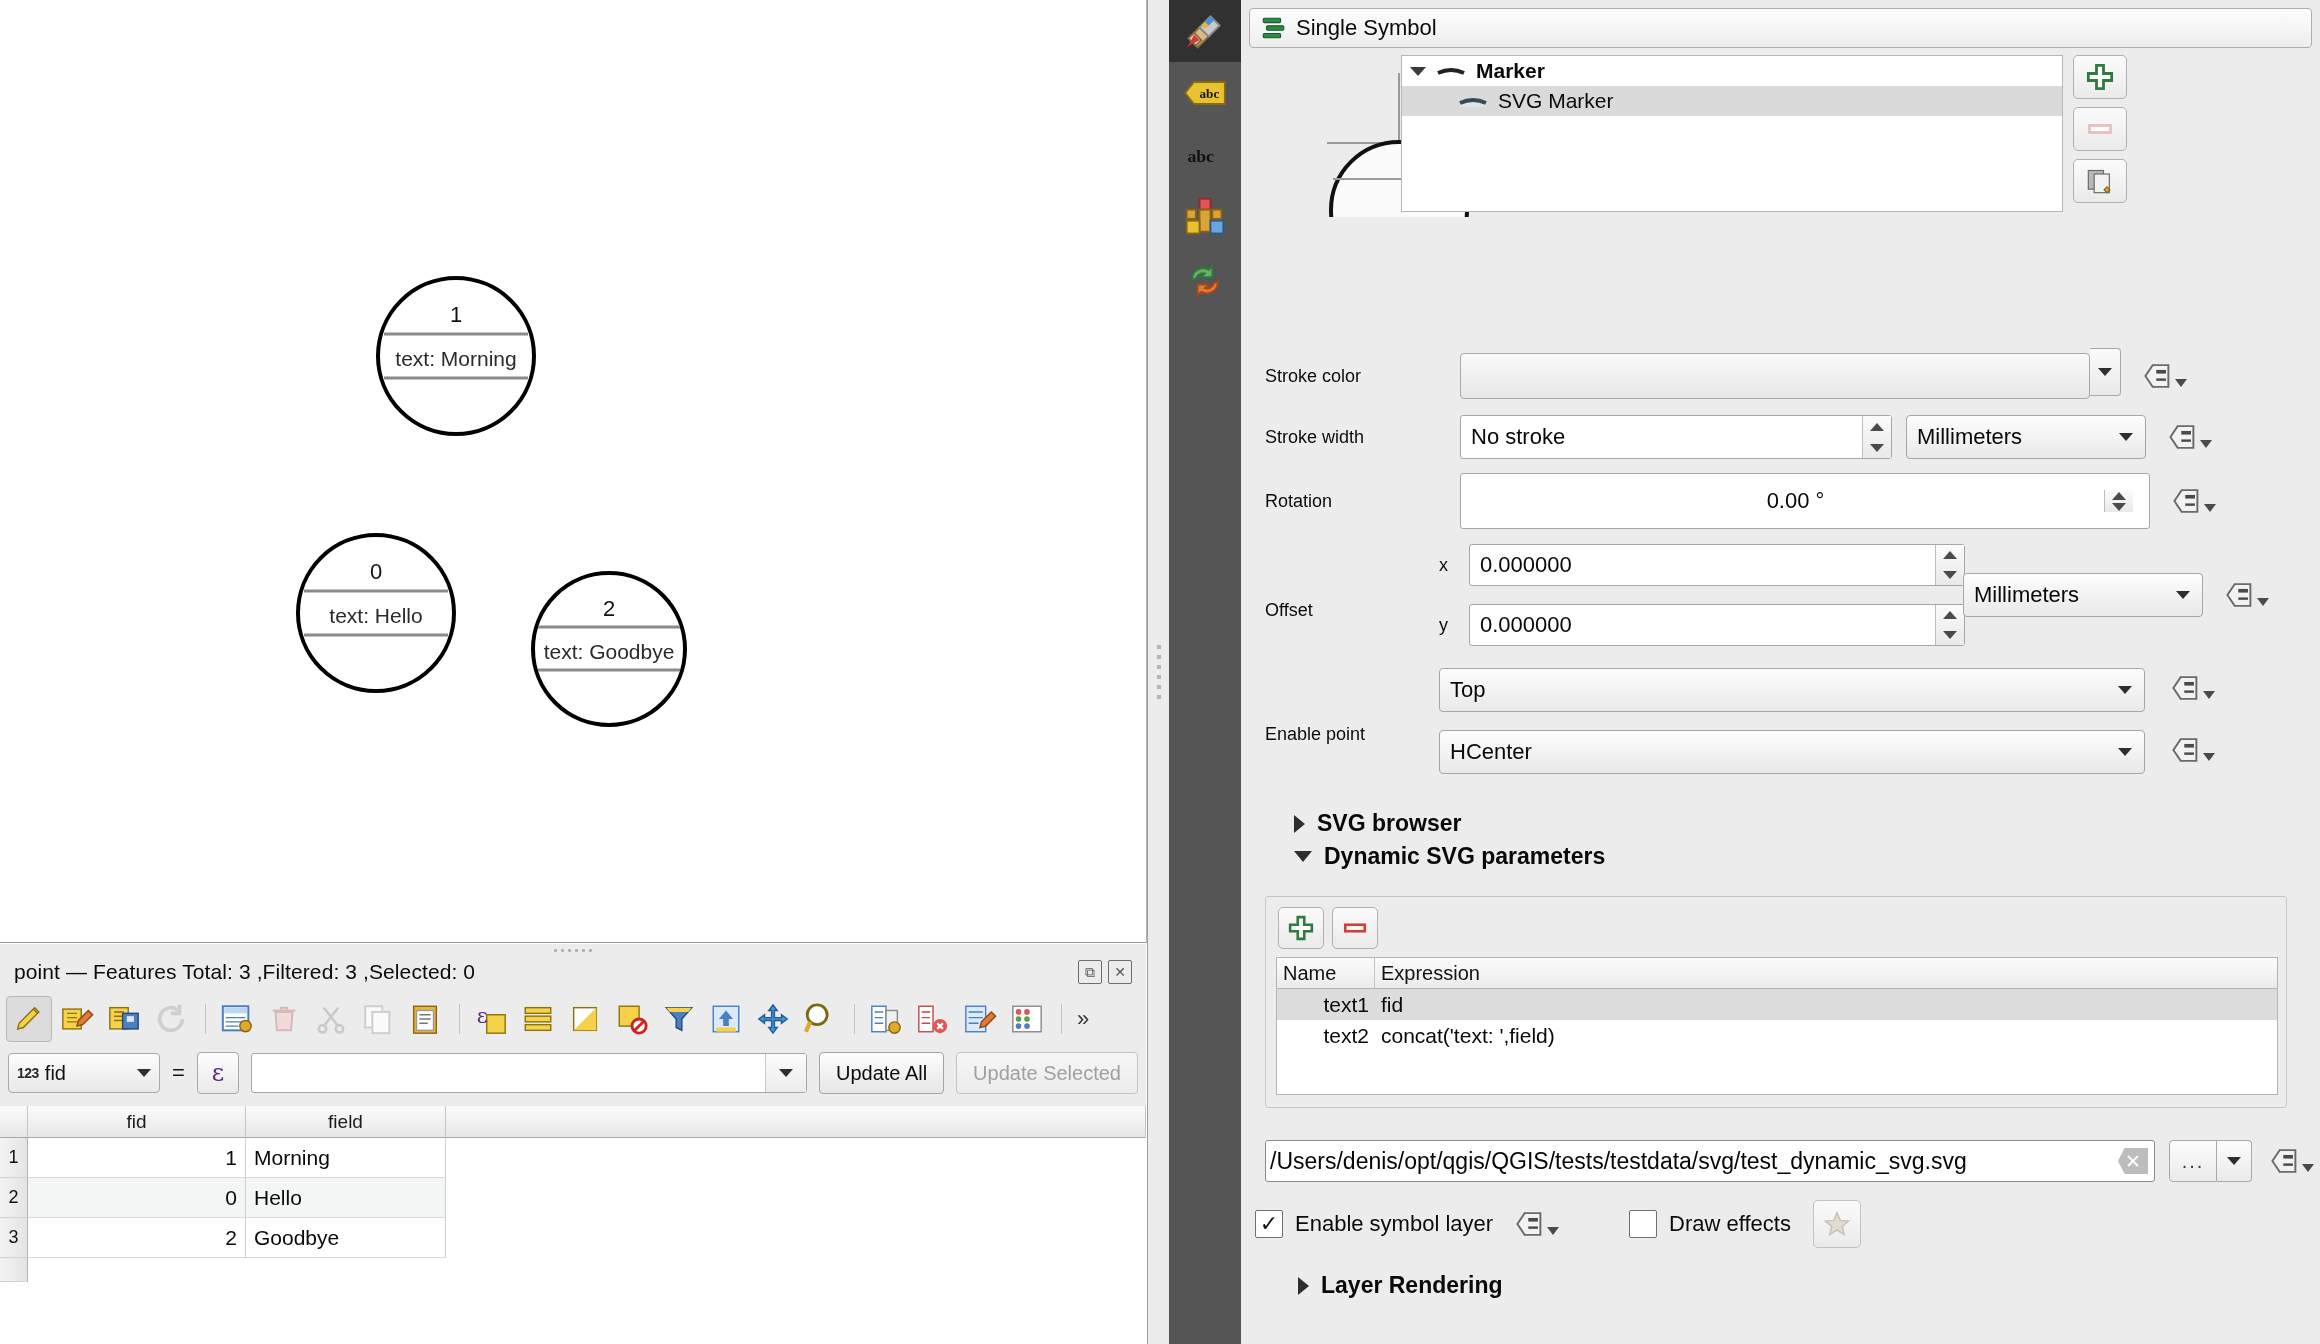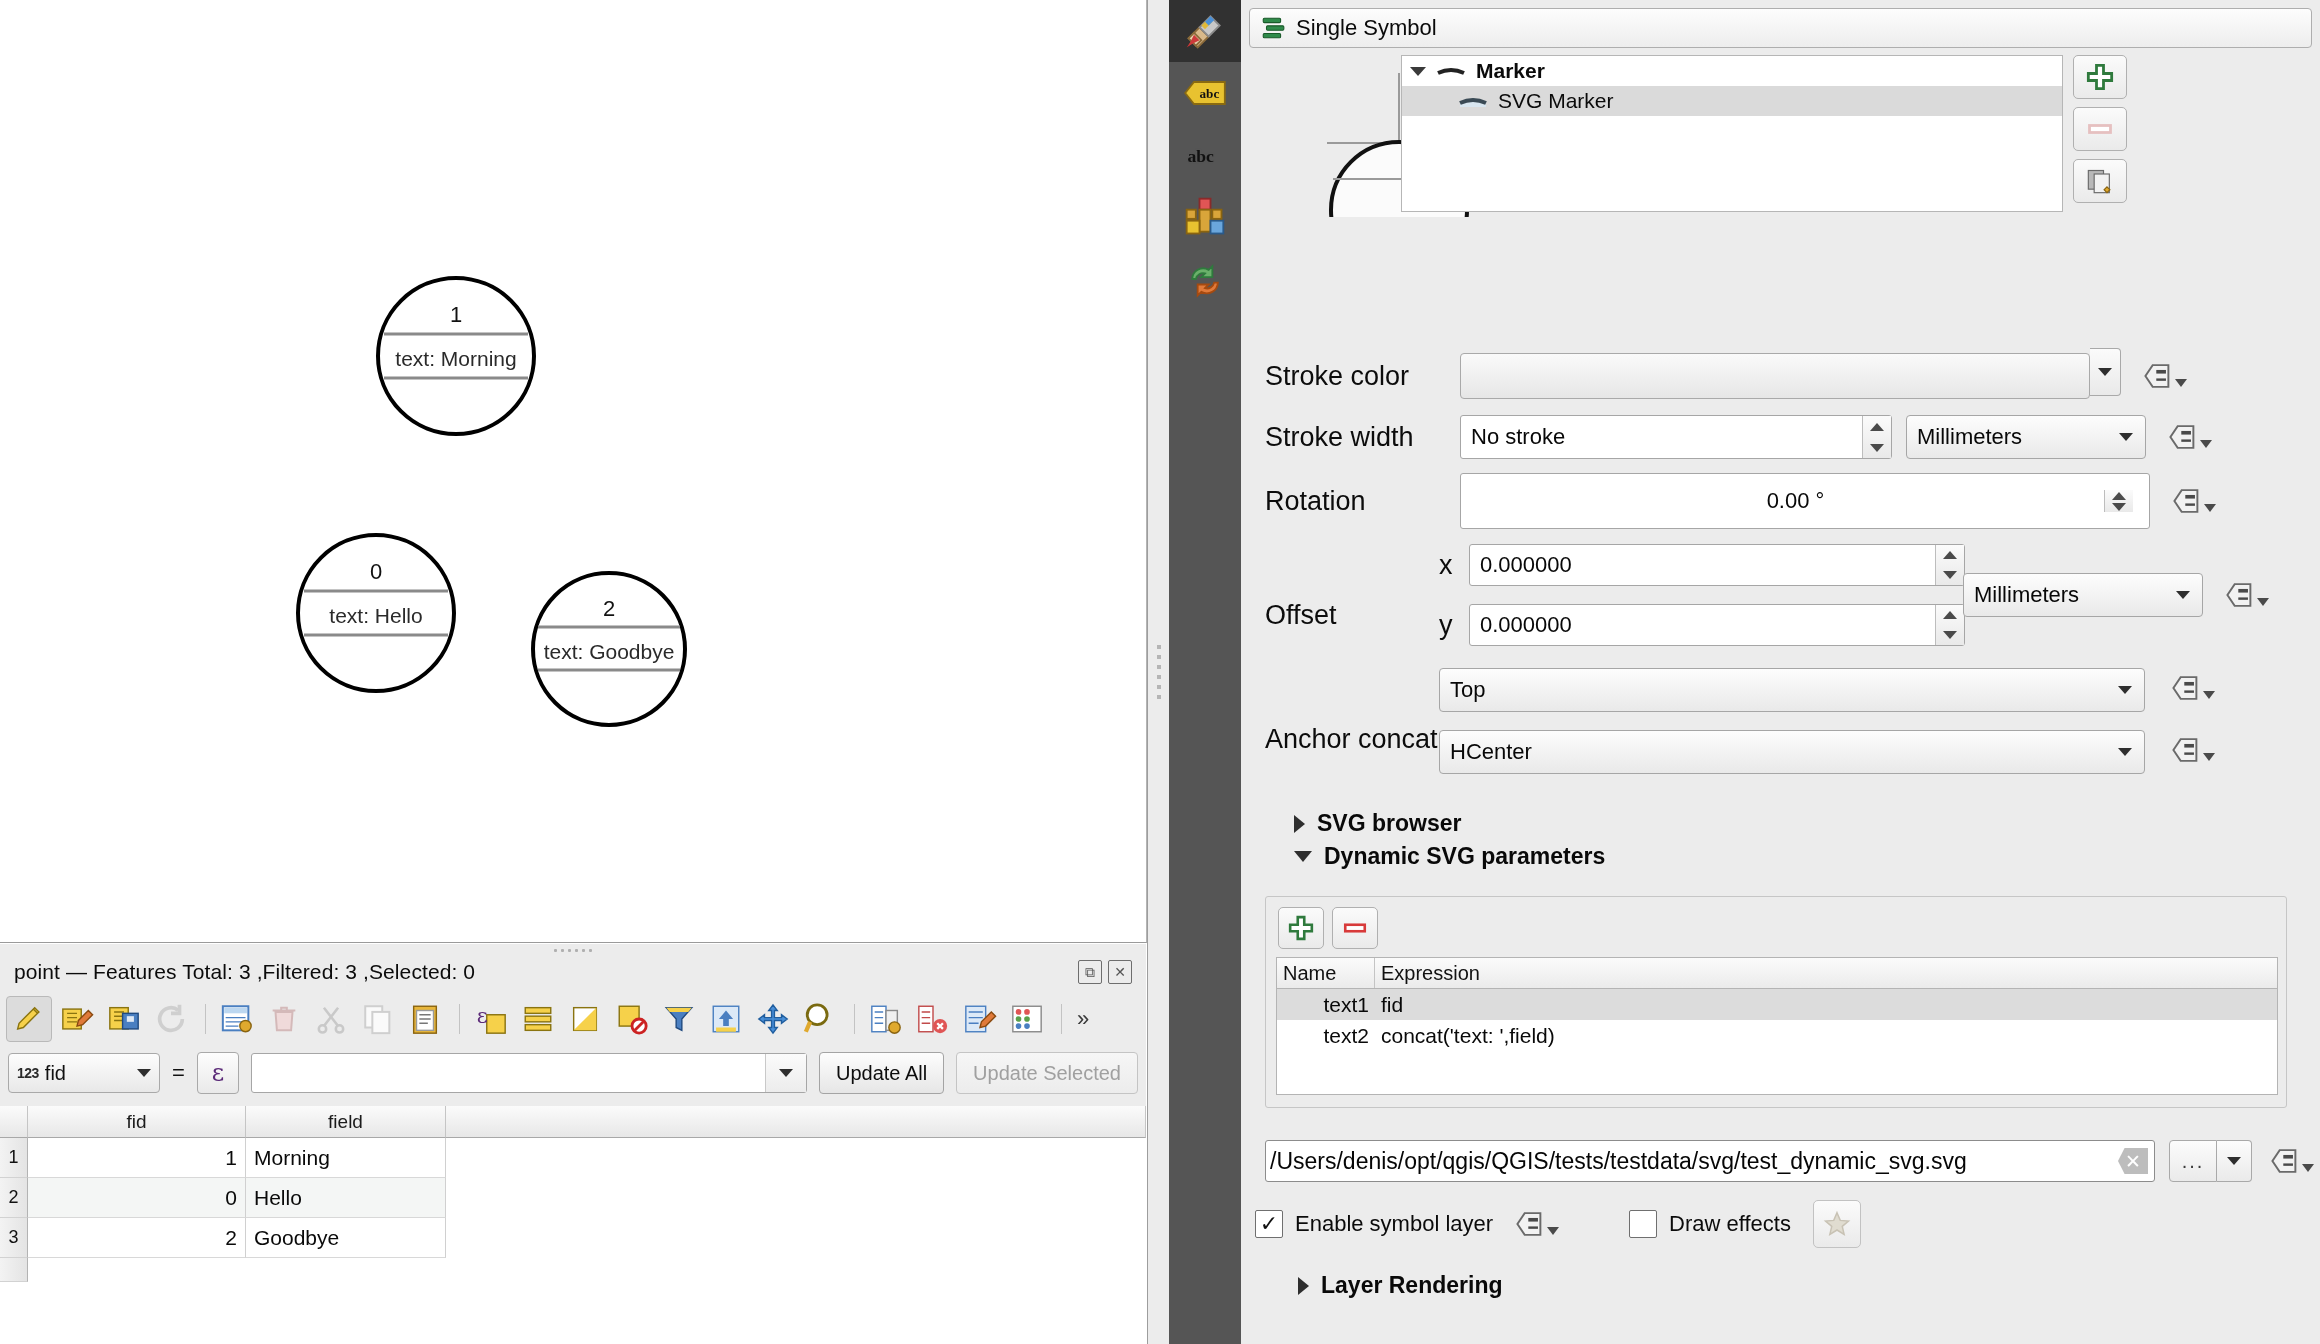--- a/index.html
+++ b/index.html
@@ -108,21 +108,21 @@
   .tri{width:0;height:0;border-left:8px solid transparent;border-right:8px solid transparent;
       border-top:9px solid #3a3a3a;margin-right:10px;}
   .symicon{width:30px;height:14px;margin-right:10px;display:block;}
 
   .sidebtns{position:absolute;left:832px;top:55px;width:60px;}
   .sbtn{width:52px;height:42px;background:linear-gradient(#fbfbfb,#eaeaea);border:1px solid #b0b0b0;
       border-radius:5px;margin-bottom:8px;display:flex;align-items:center;justify-content:center;}
 
   
   .frow{position:absolute;display:flex;align-items:center;}
-  .flabel{font-size:27px;color:#0c0c0c;}
+  .flabel{font-size:18px;color:#0c0c0c;}
   .inp{background:#fff;border:1px solid #a6a6a6;border-radius:3px;box-sizing:border-box;
       display:flex;align-items:center;padding-left:10px;font-size:22px;color:#080808;}
   .spin{width:28px;align-self:stretch;background:linear-gradient(#fbfbfb,#e9e9e9);
       border-left:1px solid #bdbdbd;display:flex;flex-direction:column;align-items:center;
       justify-content:space-around;}
   .spin i{width:0;height:0;border-left:7px solid transparent;border-right:7px solid transparent;}
   .spin i.up{border-bottom:8px solid #4a4a4a;}
   .spin i.dn{border-top:8px solid #4a4a4a;}
   .combo{background:linear-gradient(#fdfdfd,#e9e9e9);border:1px solid #a6a6a6;border-radius:4px;
       box-sizing:border-box;display:flex;align-items:center;padding-left:10px;font-size:22px;color:#080808;}
@@ -662,21 +662,21 @@
       </div>
       <div class="ddbtn" style="position:absolute;left:984px;top:573px;">
         <svg width="34" height="34" viewBox="0 0 24 24">
           <path d="M8 3h13v18H8l-6-9 6-9z" fill="#f2f2f2" stroke="#6a6a6a" stroke-width="1.6"></path>
           <rect x="11" y="7" width="8" height="3" fill="#4a4a4a"></rect>
           <rect x="11" y="14" width="8" height="2" fill="#4a4a4a"></rect>
         </svg>
         <span class="tick"></span>
       </div>
 
-      <div class="flabel" style="position:absolute;left:24px;top:724px;">Anchor concat</div>
+      <div class="flabel" style="position:absolute;left:24px;top:724px;">Enable point</div>
 
       <div class="combo" style="position:absolute;left:198px;top:668px;width:706px;height:44px;">
         <span>Top</span>
         <span class="caret"></span>
       </div>
       <div class="ddbtn" style="position:absolute;left:930px;top:666px;">
         <svg width="34" height="34" viewBox="0 0 24 24">
           <path d="M8 3h13v18H8l-6-9 6-9z" fill="#f2f2f2" stroke="#6a6a6a" stroke-width="1.6"></path>
           <rect x="11" y="7" width="8" height="3" fill="#4a4a4a"></rect>
           <rect x="11" y="14" width="8" height="2" fill="#4a4a4a"></rect>

